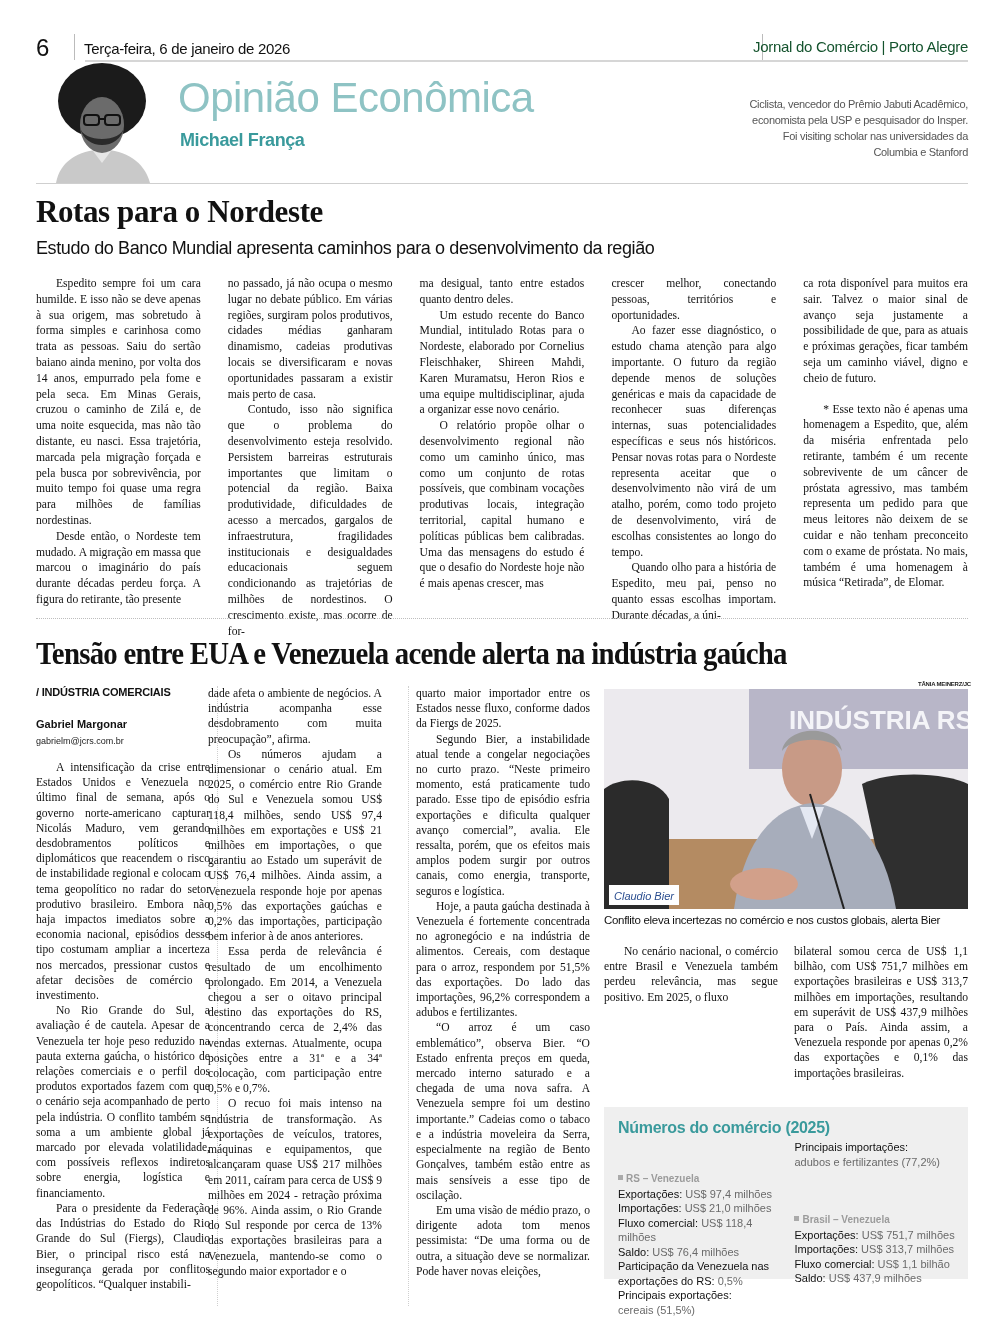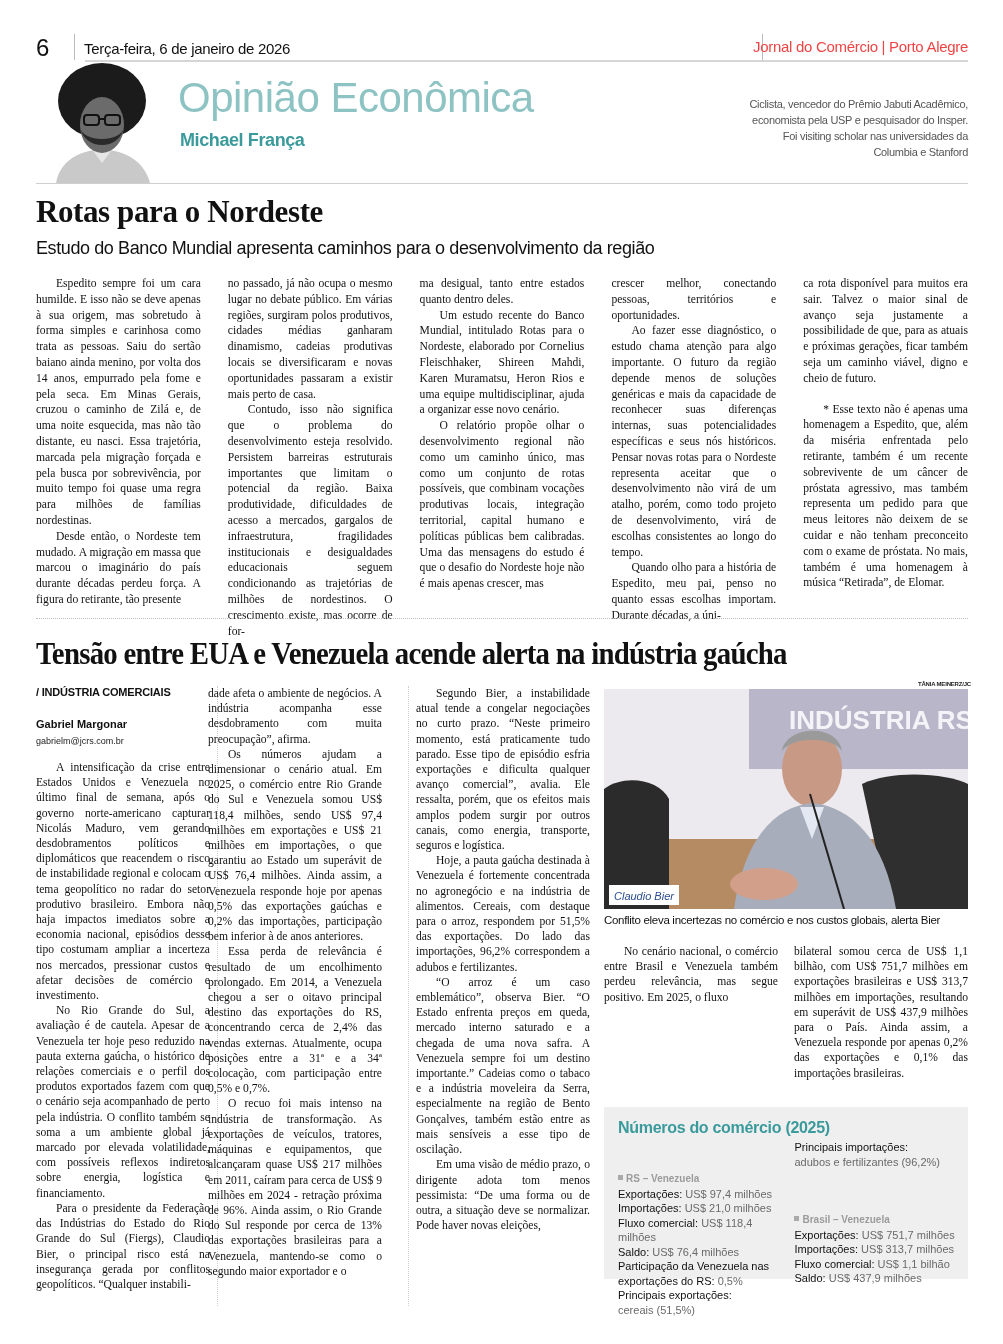--- a/index.html
+++ b/index.html
@@ -5,21 +5,21 @@
   * { box-sizing: border-box; margin: 0; padding: 0; }
   html, body { width: 1003px; height: 1344px; background: #ffffff; overflow: hidden; }
   body { position: relative; color: #111; font-family: "DejaVu Serif", serif; }
 
   
   .topbar { position: absolute; left: 36px; top: 30px; width: 932px; height: 34px; }
   .page-num { position: absolute; left: 0; top: 4px; font: 24px "Liberation Sans", sans-serif; color: #111; }
   .sep1 { position: absolute; left: 38px; top: 4px; width: 1px; height: 26px; background: #bbb; }
   .date { position: absolute; left: 48px; top: 10px; font: 15px "Liberation Sans", sans-serif; letter-spacing: -0.3px; color: #111; }
   .sep2 { position: absolute; left: 726px; top: 4px; width: 1px; height: 26px; background: #bbb; }
-  .paper { position: absolute; right: 0; top: 8px; font: 15px "Liberation Sans", sans-serif; letter-spacing: -0.3px; color: #ef4444; }
+  .paper { position: absolute; right: 0; top: 8px; font: 15px "Liberation Sans", sans-serif; letter-spacing: -0.3px; color: #14532d; }
   .topline { position: absolute; left: 85px; top: 60px; width: 883px; height: 2px; background: #d6d6d6; }
 
   
   .avatar { position: absolute; left: 38px; top: 63px; width: 128px; height: 120px; overflow: hidden; }
   .section-title { position: absolute; left: 178px; top: 74px; font: 42px "Liberation Sans", sans-serif; color: #8ec3c4; letter-spacing: -0.5px; }
   .author { position: absolute; left: 180px; top: 130px; font: bold 18px "Liberation Sans", sans-serif; color: #3a9a9c; letter-spacing: -0.4px; }
   .bio { position: absolute; right: 35px; top: 96px; width: 230px; text-align: right; font: 11px/16px "Liberation Sans", sans-serif; color: #555; letter-spacing: -0.3px; }
   .headline-rule { position: absolute; left: 36px; top: 183px; width: 932px; height: 1px; background: #cfcfcf; }
 
   
@@ -135,20 +135,21 @@
 </div>
 <div class="vrule" style="left:217px; top:686px; height:620px;"></div>
 <div class="a2-col col-2">
   <p class="cont">dade afeta o ambiente de negócios. A indústria acompanha esse desdobramento com muita preocupação”, afirma.</p>
   <p>Os números ajudam a dimensionar o cenário atual. Em 2025, o comércio entre Rio Grande do Sul e Venezuela somou US$ 118,4 milhões, sendo US$ 97,4 milhões em exportações e US$ 21 milhões em importações, o que garantiu ao Estado um superávit de US$ 76,4 milhões. Ainda assim, a Venezuela responde hoje por apenas 0,5% das exportações gaúchas e 0,2% das importações, participação bem inferior à de anos anteriores.</p>
   <p>Essa perda de relevância é resultado de um encolhimento prolongado. Em 2014, a Venezuela chegou a ser o oitavo principal destino das exportações do RS, concentrando cerca de 2,4% das vendas externas. Atualmente, ocupa posições entre a 31ª e a 34ª colocação, com participação entre 0,5% e 0,7%.</p>
   <p>O recuo foi mais intenso na indústria de transformação. As exportações de veículos, tratores, máquinas e equipamentos, que alcançaram quase US$ 217 milhões em 2011, caíram para cerca de US$ 9 milhões em 2024 - retração próxima de 96%. Ainda assim, o Rio Grande do Sul responde por cerca de 13% das exportações brasileiras para a Venezuela, mantendo-se como o segundo maior exportador e o</p>
 </div>
 <div class="vrule" style="left:408px; top:686px; height:620px;"></div>
 <div class="a2-col col-3">
+  <p class="cont">quarto maior importador entre os Estados nesse fluxo, conforme dados da Fiergs de 2025.</p>
   <p>Segundo Bier, a instabilidade atual tende a congelar negociações no curto prazo. “Neste primeiro momento, está praticamente tudo parado. Esse tipo de episódio esfria exportações e dificulta qualquer avanço comercial”, avalia. Ele ressalta, porém, que os efeitos mais amplos podem surgir por outros canais, como energia, transporte, seguros e logística.</p>
   <p>Hoje, a pauta gaúcha destinada à Venezuela é fortemente concentrada no agronegócio e na indústria de alimentos. Cereais, com destaque para o arroz, respondem por 51,5% das exportações. Do lado das importações, 96,2% correspondem a adubos e fertilizantes.</p>
   <p>“O arroz é um caso emblemático”, observa Bier. “O Estado enfrenta preços em queda, mercado interno saturado e a chegada de uma nova safra. A Venezuela sempre foi um destino importante.” Cadeias como o tabaco e a indústria moveleira da Serra, especialmente na região de Bento Gonçalves, também estão entre as mais sensíveis a esse tipo de oscilação.</p>
   <p>Em uma visão de médio prazo, o dirigente adota tom menos pessimista: “De uma forma ou de outra, a situação deve se normalizar. Pode haver novas eleições,</p>
 </div>
 
 <div class="credit">TÂNIA MEINERZ/JC</div>
 <div class="photo">
   <svg width="364" height="220" viewBox="0 0 364 220">
     <rect width="364" height="220" fill="#eceaee"></rect>
@@ -182,21 +183,21 @@
     <div class="ib-col">
       <div class="ib-head"><span class="sq"></span><span>RS – Venezuela</span></div>
       <div><span class="ib-label">Exportações:</span><span class="ib-val"> US$ 97,4 milhões</span></div>
       <div><span class="ib-label">Importações:</span><span class="ib-val"> US$ 21,0 milhões</span></div>
       <div><span class="ib-label">Fluxo comercial:</span><span class="ib-val"> US$ 118,4 milhões</span></div>
       <div><span class="ib-label">Saldo:</span><span class="ib-val"> US$ 76,4 milhões</span></div>
       <div><span class="ib-label">Participação da Venezuela nas exportações do RS:</span><span class="ib-val"> 0,5%</span></div>
       <div><span class="ib-label">Principais exportações:</span><br><span class="ib-val"> cereais (51,5%)</span></div>
     </div>
     <div class="ib-col right">
-      <div><span class="ib-label">Principais importações:</span><br><span class="ib-val"> adubos e fertilizantes (96,2%)</span></div>
+      <div><span class="ib-label">Principais importações:</span><br><span class="ib-val"> adubos e fertilizantes (77,2%)</span></div>
       <div class="ib-gap"></div>
       <div class="ib-head"><span class="sq"></span><span>Brasil – Venezuela</span></div>
       <div><span class="ib-label">Exportações:</span><span class="ib-val"> US$ 751,7 milhões</span></div>
       <div><span class="ib-label">Importações:</span><span class="ib-val"> US$ 313,7 milhões</span></div>
       <div><span class="ib-label">Fluxo comercial:</span><span class="ib-val"> US$ 1,1 bilhão</span></div>
       <div><span class="ib-label">Saldo:</span><span class="ib-val"> US$ 437,9 milhões</span></div>
     </div>
   </div>
 </div>
 

